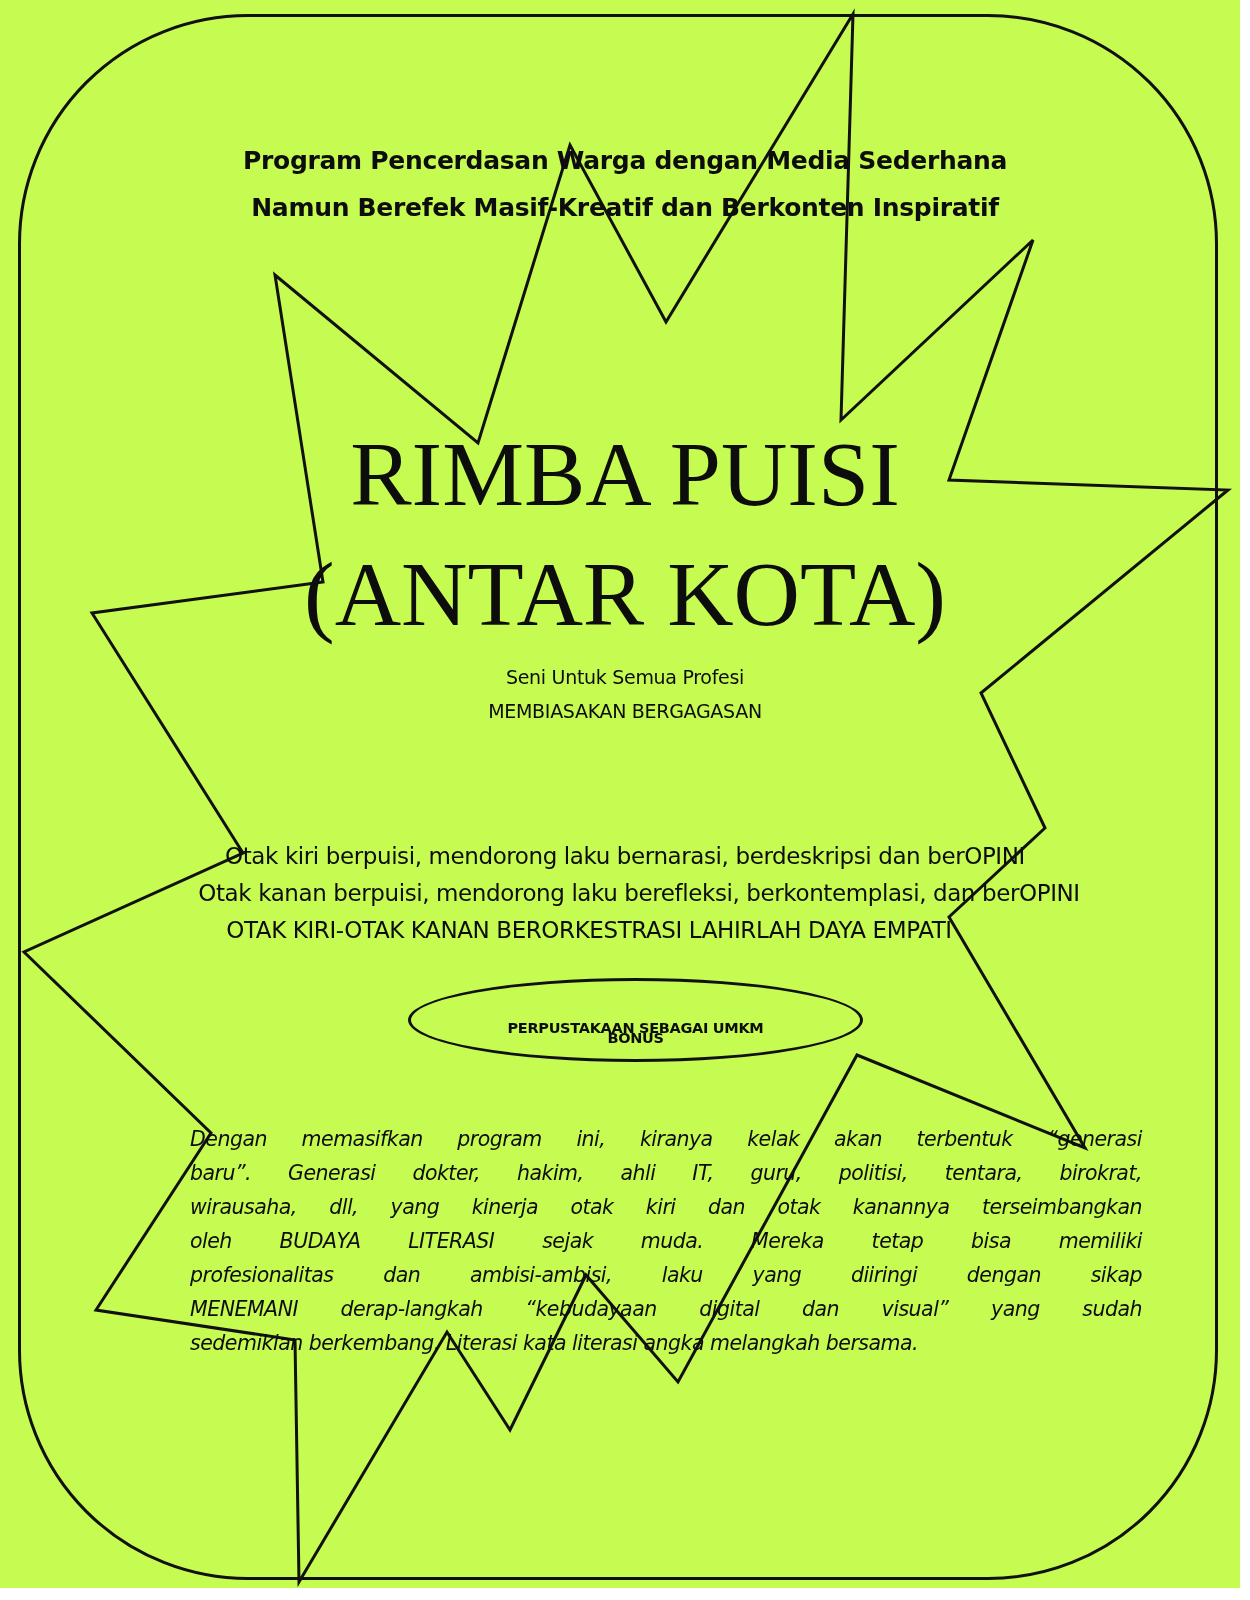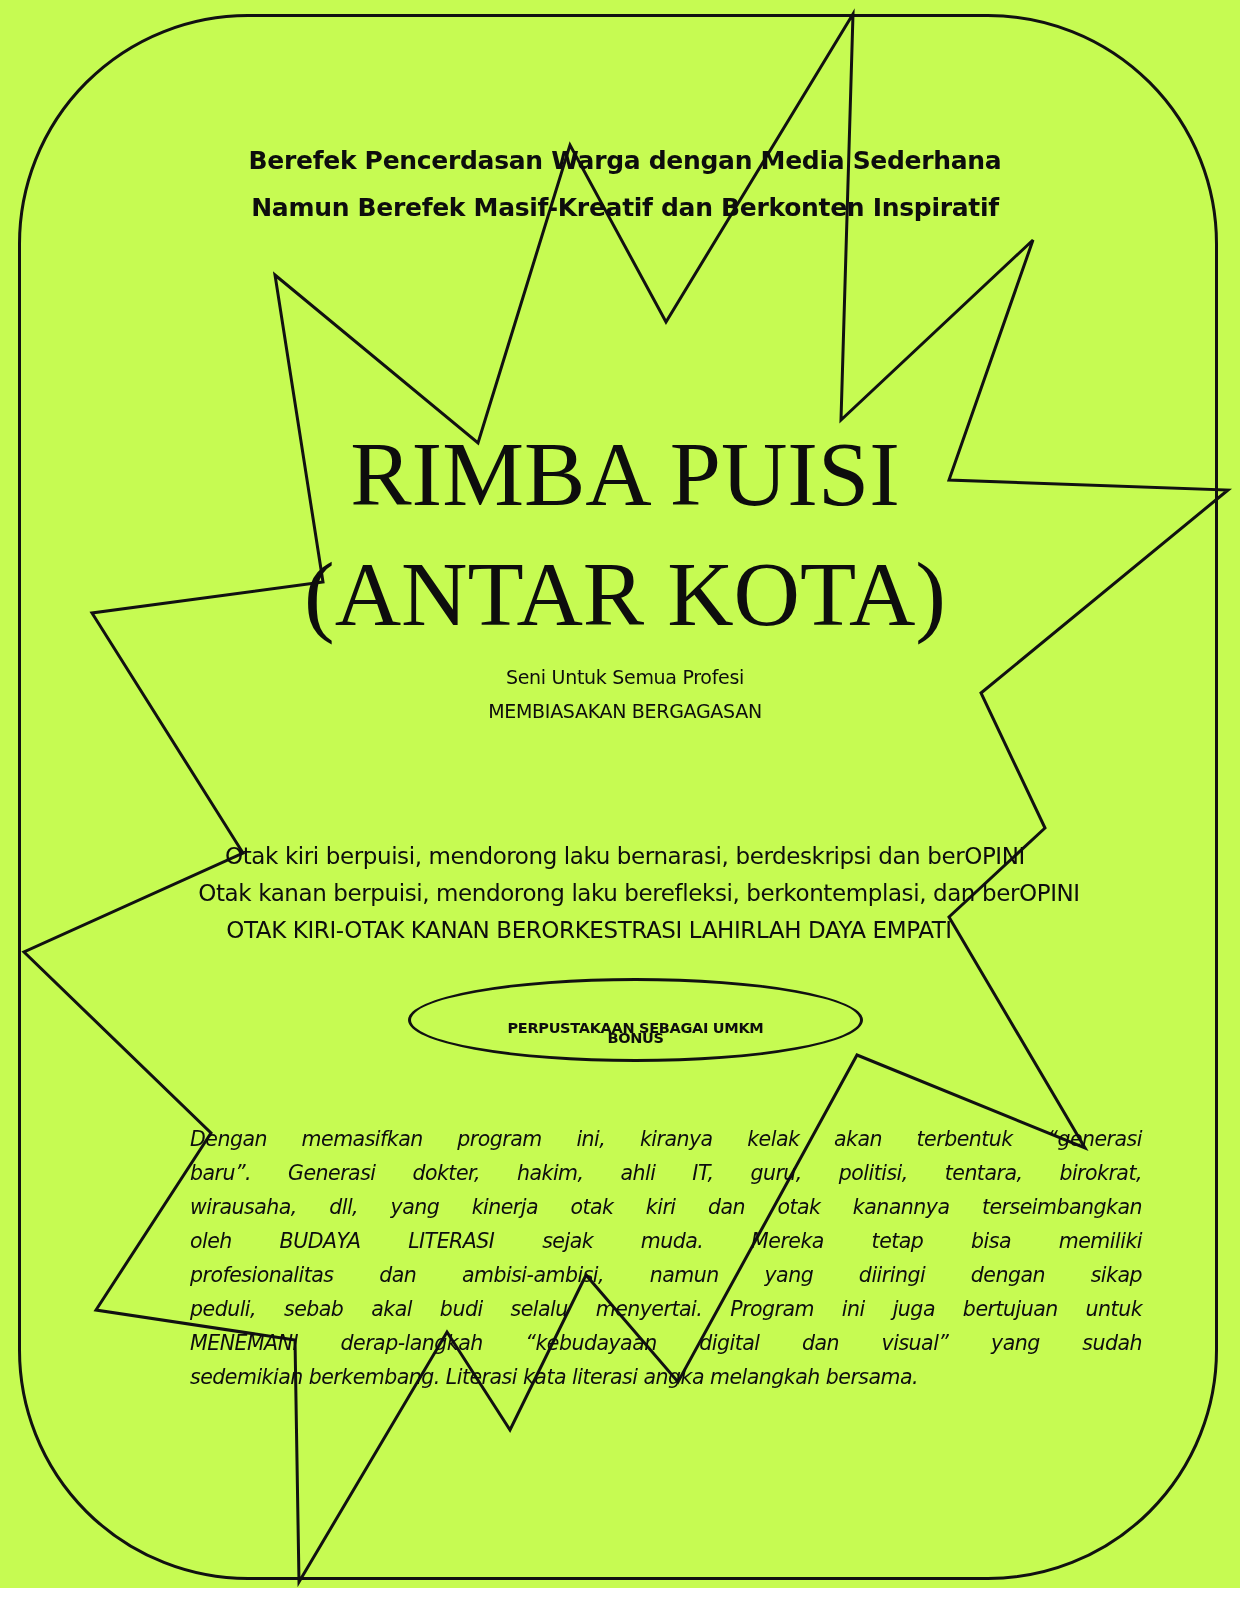--- a/index.html
+++ b/index.html
@@ -91,21 +91,21 @@
 </head>
 <body>
 
 <div class="page">
   <div class="frame"></div>
 
   <svg class="burst" viewBox="0 0 1250 1600">
     <polygon fill="none" stroke="#111" stroke-width="3" stroke-linejoin="miter" points="853,14 666,322 570,145 478,443 275,275 323,582 92,613 243,853 24,952 211,1133 96,1310 295,1340 299,1582 447,1332 510,1430 586,1275 678,1382 857,1055 1085,1148 949,917 1045,828 981,693 1228,490 949,480 1033,240 841,420"></polygon>
   </svg>
 
-  <div class="txt head" style="top:146px;">Berefek Pencerdasan Warga dengan Media Sederhana</div>
+  <div class="txt head" style="top:146px;">Program Pencerdasan Warga dengan Media Sederhana</div>
   <div class="txt head" style="top:193px;">Namun Berefek Masif-Kreatif dan Berkonten Inspiratif</div>
 
   <div class="txt title" style="top:428px;text-align:center;">RIMBA PUISI</div>
   <div class="txt title" style="top:548px;">(ANTAR KOTA)</div>
 
   <div class="txt sub" style="top:666px;text-align:center;">Seni Untuk Semua Profesi</div>
   <div class="txt sub" style="top:700px;">MEMBIASAKAN BERGAGASAN</div>
 
   <div class="txt mid" style="top:843px;">Otak kiri berpuisi, mendorong laku bernarasi, berdeskripsi dan berOPINI</div>
   <div class="txt mid" style="top:880px; left:14px;">Otak kanan berpuisi, mendorong laku berefleksi, berkontemplasi, dan berOPINI</div>
@@ -113,18 +113,17 @@
 
   <div class="bonus"></div>
   <div class="bonus-txt" style="top:1030px;">BONUS</div>
   <div class="bonus-txt" style="top:1020px;">PERPUSTAKAAN SEBAGAI UMKM</div>
 
   <div class="body-para">
     <span>Dengan memasifkan program ini, kiranya kelak akan terbentuk “generasi</span>
     <span>baru”.  Generasi dokter, hakim, ahli IT, guru, politisi, tentara, birokrat,</span>
     <span>wirausaha, dll, yang kinerja otak kiri dan otak kanannya terseimbangkan</span>
     <span>oleh BUDAYA LITERASI sejak muda.  Mereka tetap bisa memiliki</span>
-    <span>profesionalitas dan ambisi-ambisi, namun yang diiringi dengan sikap</span>
-    <span>peduli, sebab akal budi selalu menyertai.  Program ini juga bertujuan untuk</span>
+    <span>profesionalitas dan ambisi-ambisi, laku yang diiringi dengan sikap</span>
     <span>MENEMANI derap-langkah “kebudayaan digital dan visual” yang sudah</span>
     <span class="last">sedemikian berkembang. Literasi  kata literasi angka  melangkah bersama.</span>
   </div>
 </div>
 
 </body></html>

